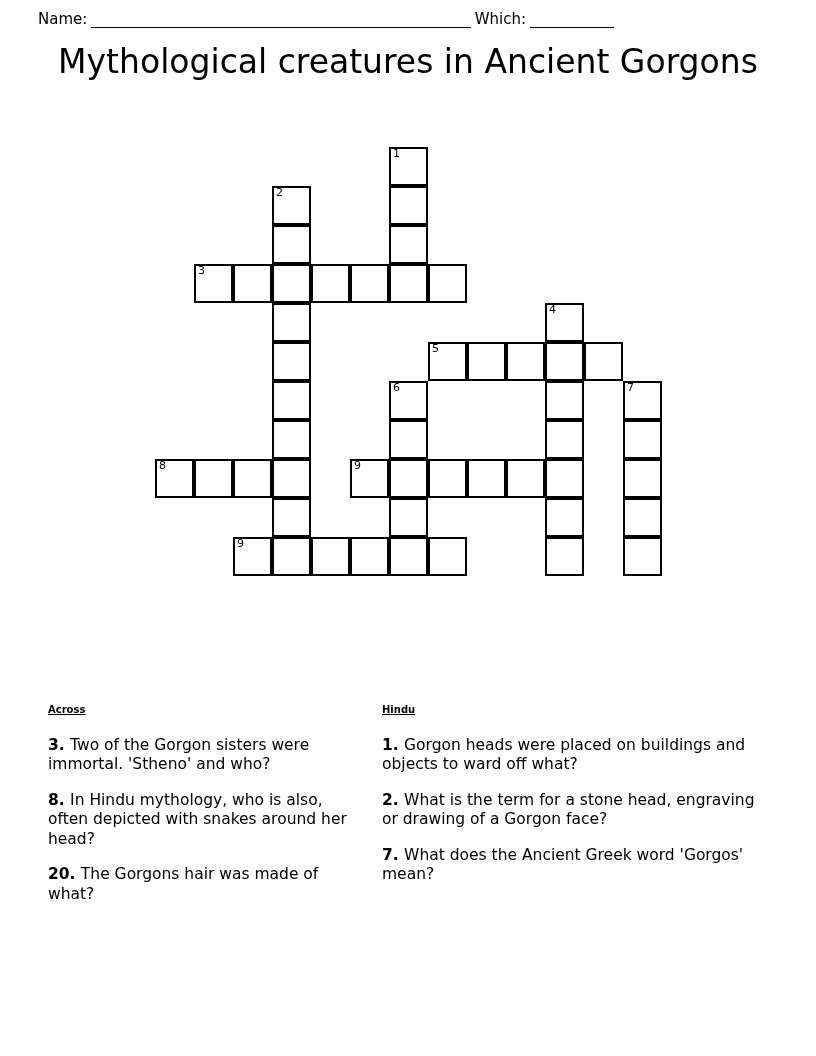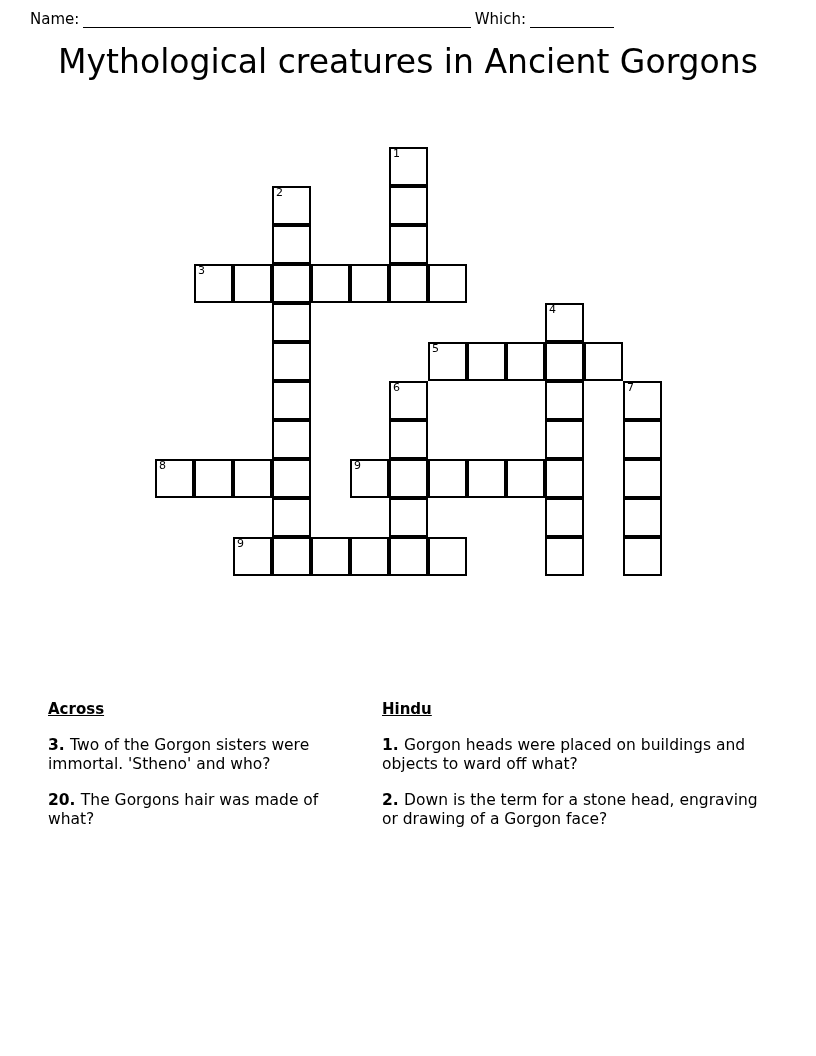--- a/index.html
+++ b/index.html
@@ -18,21 +18,21 @@
 
   
   .header-row {
     position: absolute;
     top: 0px;
     left: 0px;
     width: 656px;
     height: 28px;
     display: flex;
     align-items: flex-end;
-    padding-left: 30px;
+    padding-left: 38px;
     padding-right: 38px;
     box-sizing: border-box;
     font-size: 15px;
   }
   .field-label { white-space: nowrap; }
   .rule {
     border-bottom: 1px solid #000;
     height: 14px;
     margin-left: 4px;
     margin-right: 4px;
@@ -92,21 +92,21 @@
   .clue-col {
     box-sizing: border-box;
     font-size: 15.5px;
     line-height: 19.5px;
   }
   .clue-col.across { width: 370px; padding-left: 48px; padding-right: 10px; }
   .clue-col.down   { width: 400px; padding-left: 12px; padding-right: 10px; }
   .clue-heading {
     font-weight: bold;
     text-decoration: underline;
-    font-size: 15px;
+    font-size: 10px;
     margin-bottom: 2px;
     display: block;
   }
   .clue-item {
     display: block;
     margin: 16px 0 2px 0;
   }
   .clue-num { font-weight: bold; }
   .clue-text { font-weight: normal; }
 </style>
@@ -194,23 +194,25 @@
     <div class="cell" style="left: 428px; top: 537px;"></div>
     <div class="cell" style="left: 545px; top: 537px;"></div>
     <div class="cell" style="left: 623px; top: 537px;"></div>
   </div>
 
 <div class="clues">
   <div class="clue-col across">
     <span class="clue-heading">Across</span>
     <div id="across-list">
         <div class="clue-item"><span class="clue-num">3. </span><span class="clue-text">Two of the Gorgon sisters were immortal. 'Stheno' and who?</span></div>
+        <div class="clue-item"><span class="clue-num">8. </span><span class="clue-text">In Hindu mythology, who is also, often depicted with snakes around her head?</span></div>
         <div class="clue-item"><span class="clue-num">20. </span><span class="clue-text">The Gorgons hair was made of what?</span></div>
       </div>
   </div>
   <div class="clue-col down">
     <span class="clue-heading">Hindu</span>
     <div id="down-list">
         <div class="clue-item"><span class="clue-num">1. </span><span class="clue-text">Gorgon heads were placed on buildings and objects to ward off what?</span></div>
-        <div class="clue-item"><span class="clue-num">2. </span><span class="clue-text">Down is the term for a stone head, engraving or drawing of a Gorgon face?</span></div>
+        <div class="clue-item"><span class="clue-num">2. </span><span class="clue-text">What is the term for a stone head, engraving or drawing of a Gorgon face?</span></div>
+        <div class="clue-item"><span class="clue-num">7. </span><span class="clue-text">What does the Ancient Greek word 'Gorgos' mean?</span></div>
       </div>
   </div>
 </div>
 
 </body></html>

